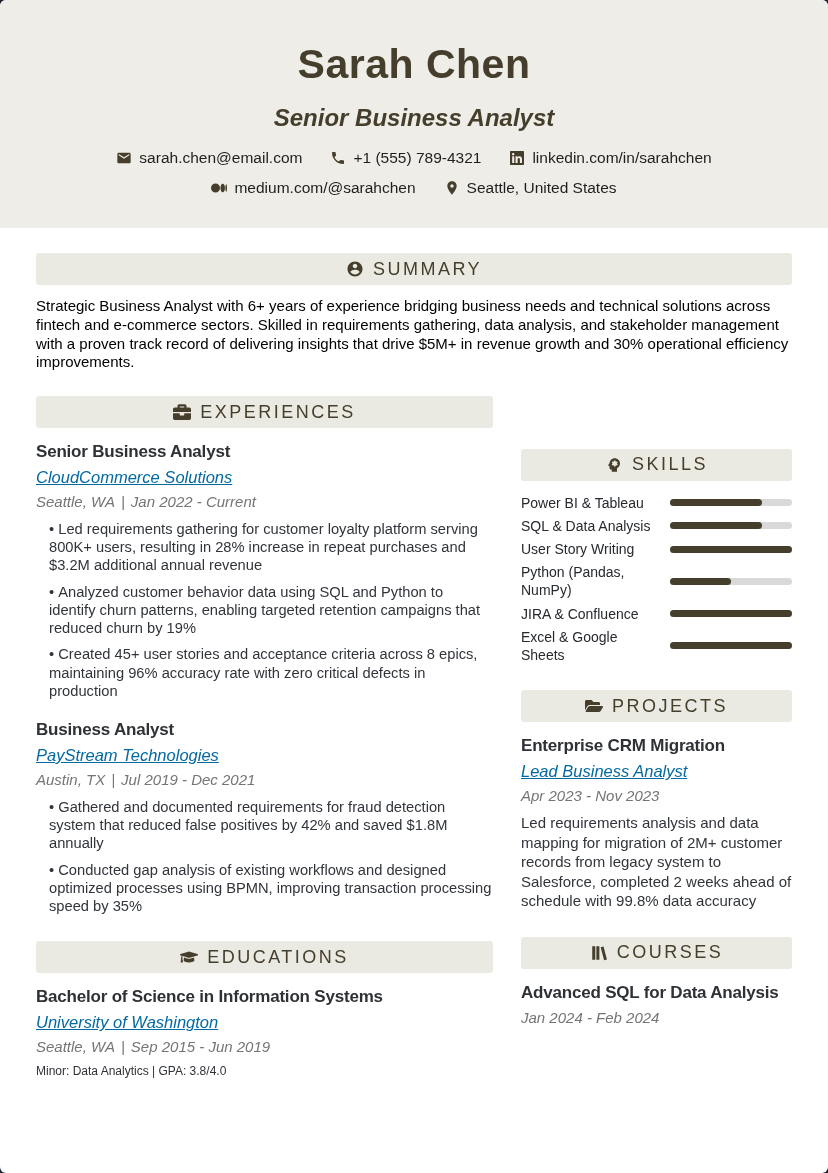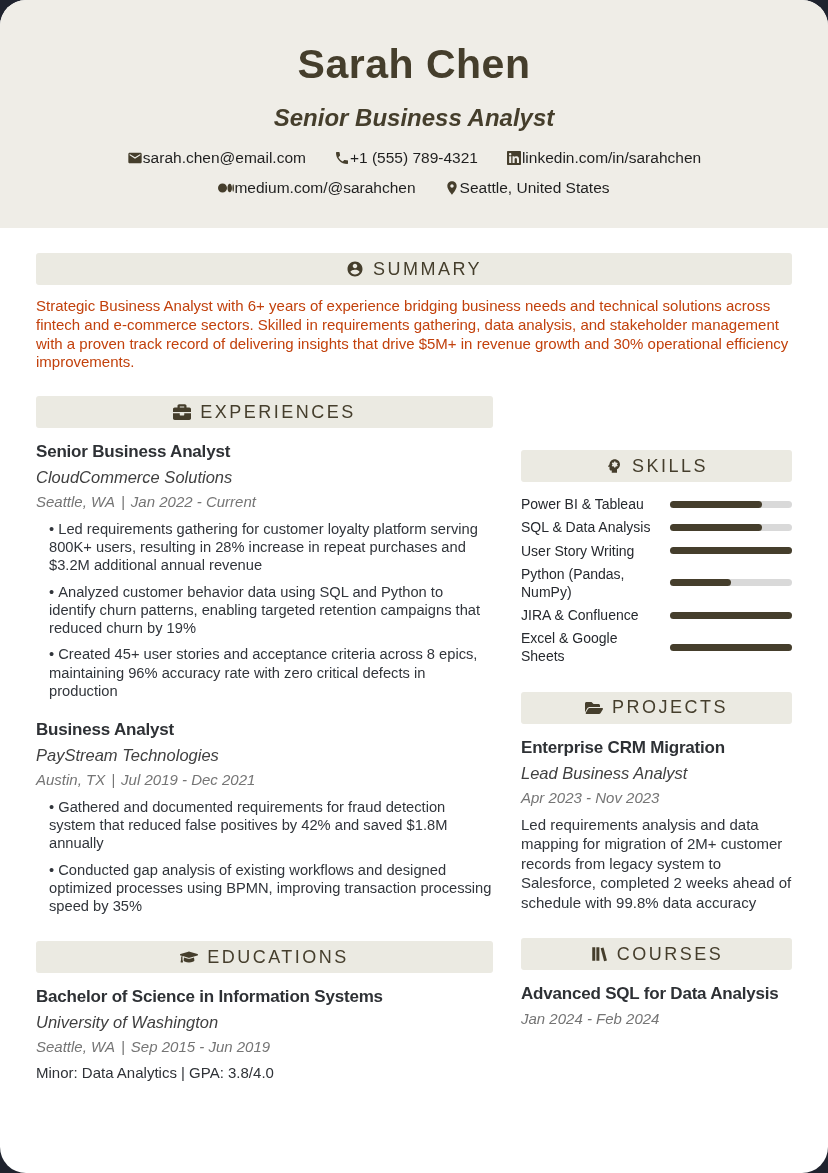--- a/index.html
+++ b/index.html
@@ -6,21 +6,21 @@
   body{
     width:828px;height:1173px;
     background:#1f232e;
     font-family:"Liberation Sans",sans-serif;
     position:relative;
     -webkit-font-smoothing:antialiased;
   }
   .page{
     position:absolute;inset:0;
     background:#ffffff;
-    border-radius:26px;
+    border-radius:6px;
     overflow:hidden;
   }
   
   .header{
     height:228px;box-sizing:border-box;
     background:#efede7;
     text-align:center;
     padding-top:44px;
   }
   .name{
@@ -31,55 +31,55 @@
     margin-top:19px;
     font-size:24px;font-style:italic;font-weight:600;
     color:#453e2c;
   }
   .contact-row{
     display:flex;justify-content:center;align-items:center;
     gap:28px;margin-top:17px;
     font-size:15.5px;color:#1f1f1f;
   }
   .contact-row.second{margin-top:12px;}
-  .contact-item{display:flex;align-items:center;}
+  .contact-item{display:flex;align-items:center;gap:7px;}
   .cicon{width:16px;height:16px;flex:0 0 auto;display:block;}
   .cicon path{fill:#453e2c;}
   
   .bodyarea{padding:25px 36px 0;}
   .section-head{
     background:#ebeae2;height:32px;border-radius:3px;
     display:flex;align-items:center;justify-content:center;gap:9px;
     color:#453e2c;font-size:18px;letter-spacing:2.5px;
   }
   .hicon{width:18px;height:18px;display:block;}
   .hicon path{fill:#453e2c;}
   .summary-text{
-    margin-top:12px;font-size:15px;line-height:1.25;color:#c2410c;
+    margin-top:12px;font-size:15px;line-height:1.25;color:#000000;
   }
   .columns{display:flex;gap:28px;margin-top:24px;align-items:center;}
   .col-left{width:457px;flex:0 0 auto;}
   .col-right{width:271px;flex:0 0 auto;}
   .section + .section{margin-top:26px;}
   
   .entry{margin-top:14px;}
   .entry + .entry{margin-top:20px;}
   .entry-title{font-size:17px;font-weight:700;color:#2e3135;letter-spacing:-.2px;}
   .entry-title.nowrap{white-space:nowrap;letter-spacing:-.45px;}
-  .entry-sub{margin-top:6px;font-size:16.5px;font-style:italic;color:#404040;}
+  .entry-sub{margin-top:6px;font-size:16.5px;font-style:italic;color:#0369a1;text-decoration:underline;}
   .entry-meta{margin-top:6px;font-size:15px;font-style:italic;color:#757575;}
   .meta-sep{margin:0 6px;color:#757575;}
   .bullets{margin:10px 0 0;padding:0;list-style:none;}
   .bullets li{
     padding-left:13px;margin-top:8px;
     font-size:14.7px;line-height:1.24;color:#31353b;
     hyphens:auto;
   }
   .bullets li::before{content:"\2022\00a0 ";}
-  .entry-note{margin-top:9px;font-size:15px;color:#2f3237;}
+  .entry-note{margin-top:9px;font-size:12px;color:#2f3237;}
   .entry-desc{margin-top:9px;font-size:15px;line-height:1.3;color:#31353b;hyphens:auto;}
   
   .skills-list{margin-top:13px;}
   .skill-row{display:flex;align-items:center;justify-content:space-between;margin-bottom:5px;}
   .skill-label{width:132px;font-size:14px;line-height:1.3;color:#26292e;}
   .skill-bar{width:122px;height:7px;border-radius:4px;background:#d9d9d9;flex:0 0 auto;}
   .skill-fill{height:100%;border-radius:4px;background:#453e2c;}
 </style>
 </head>
 <body>

